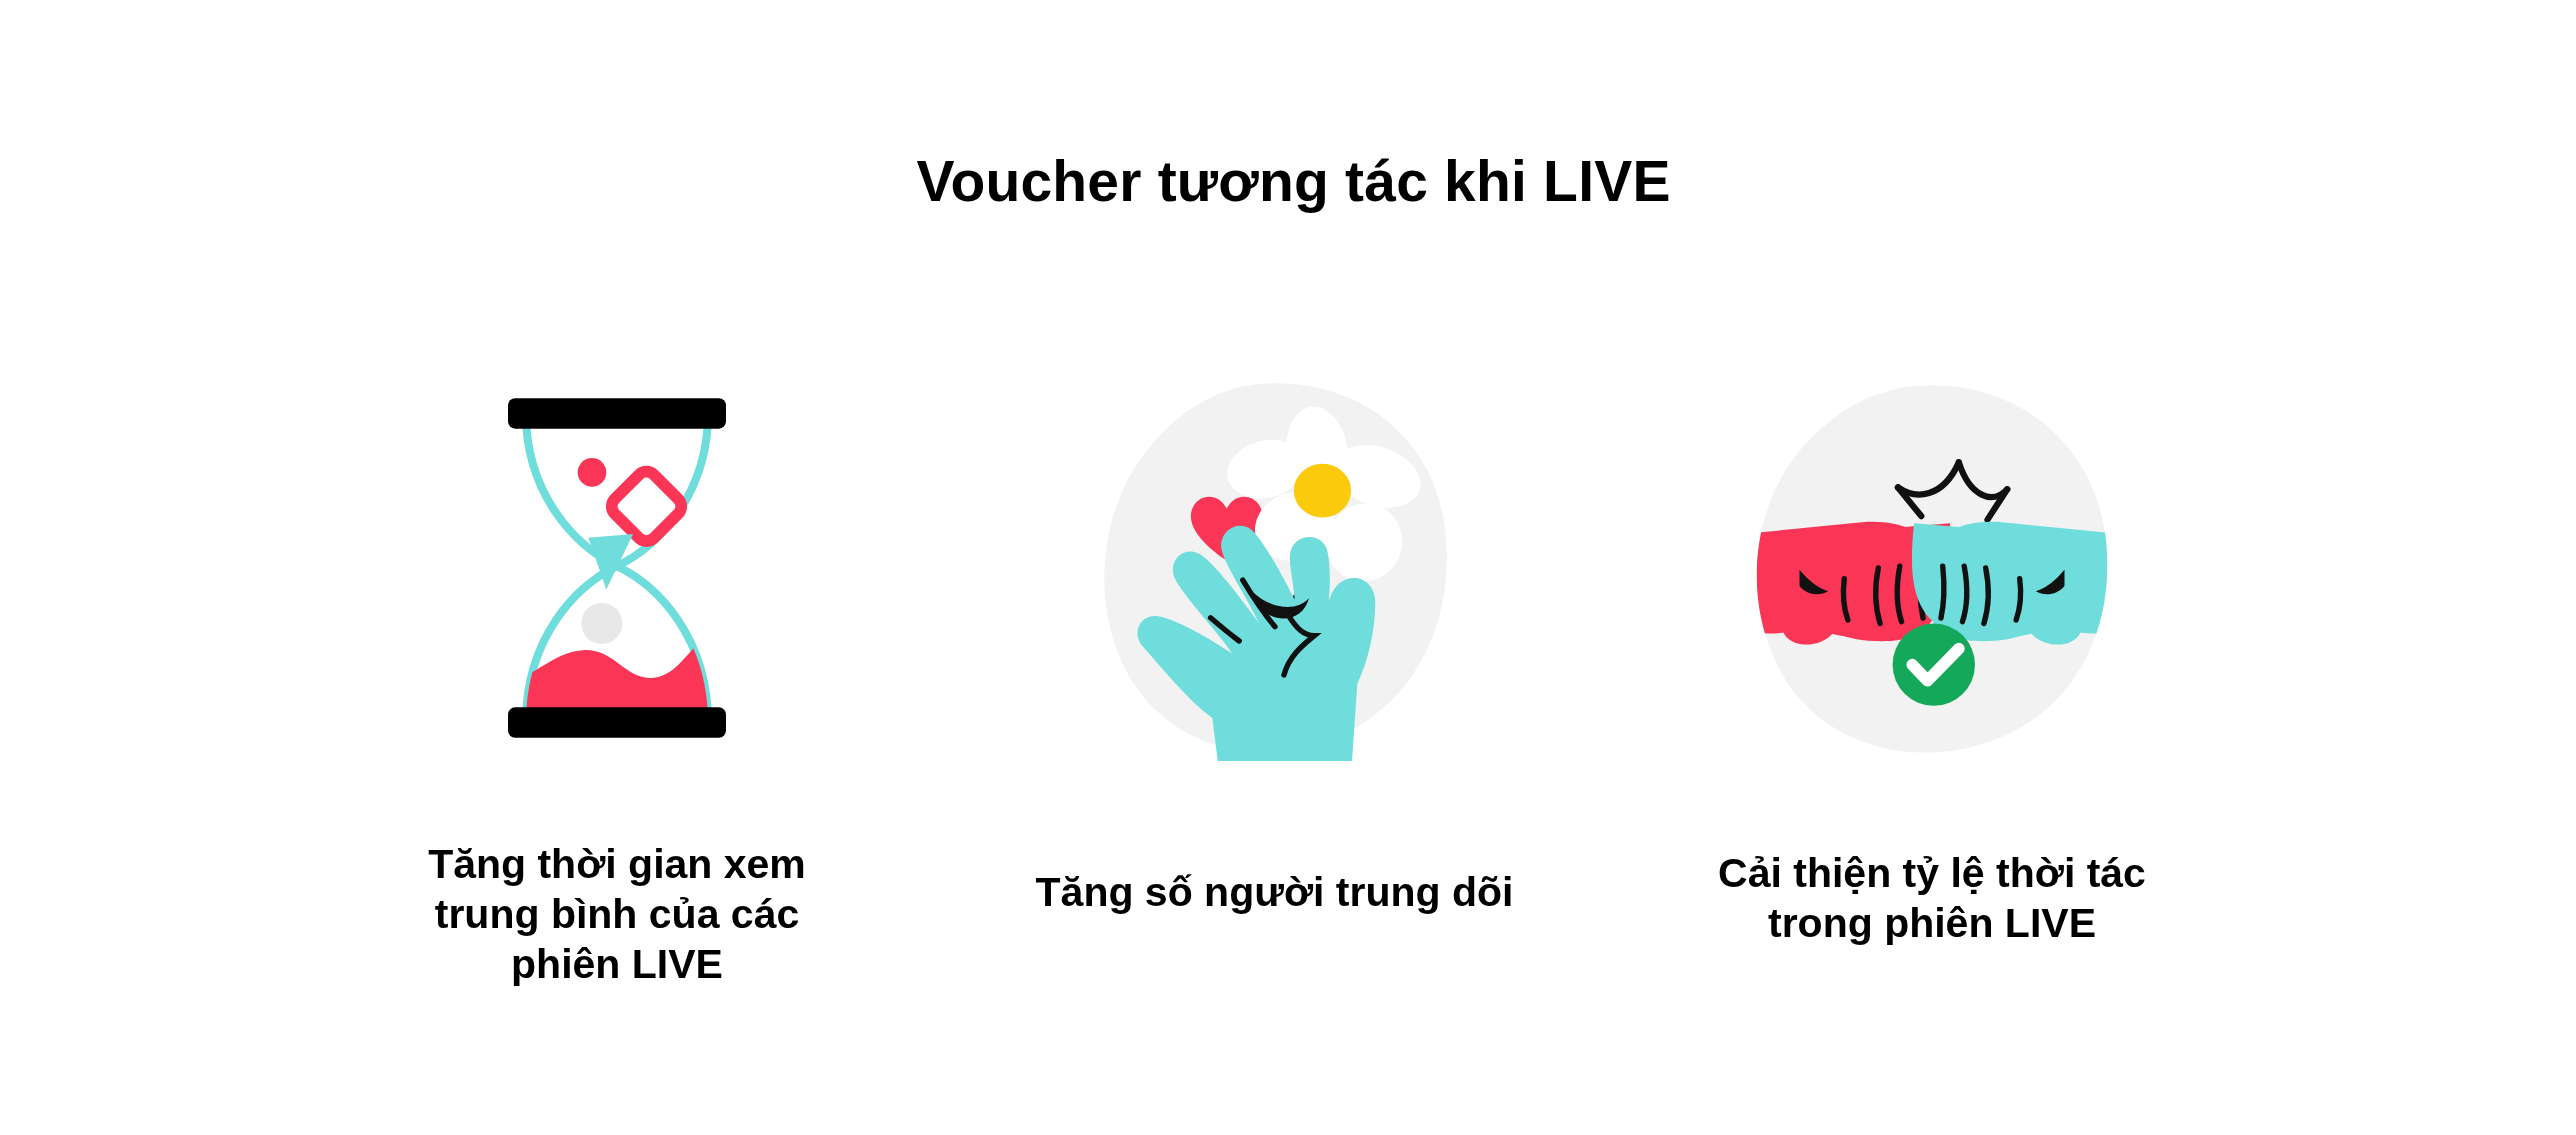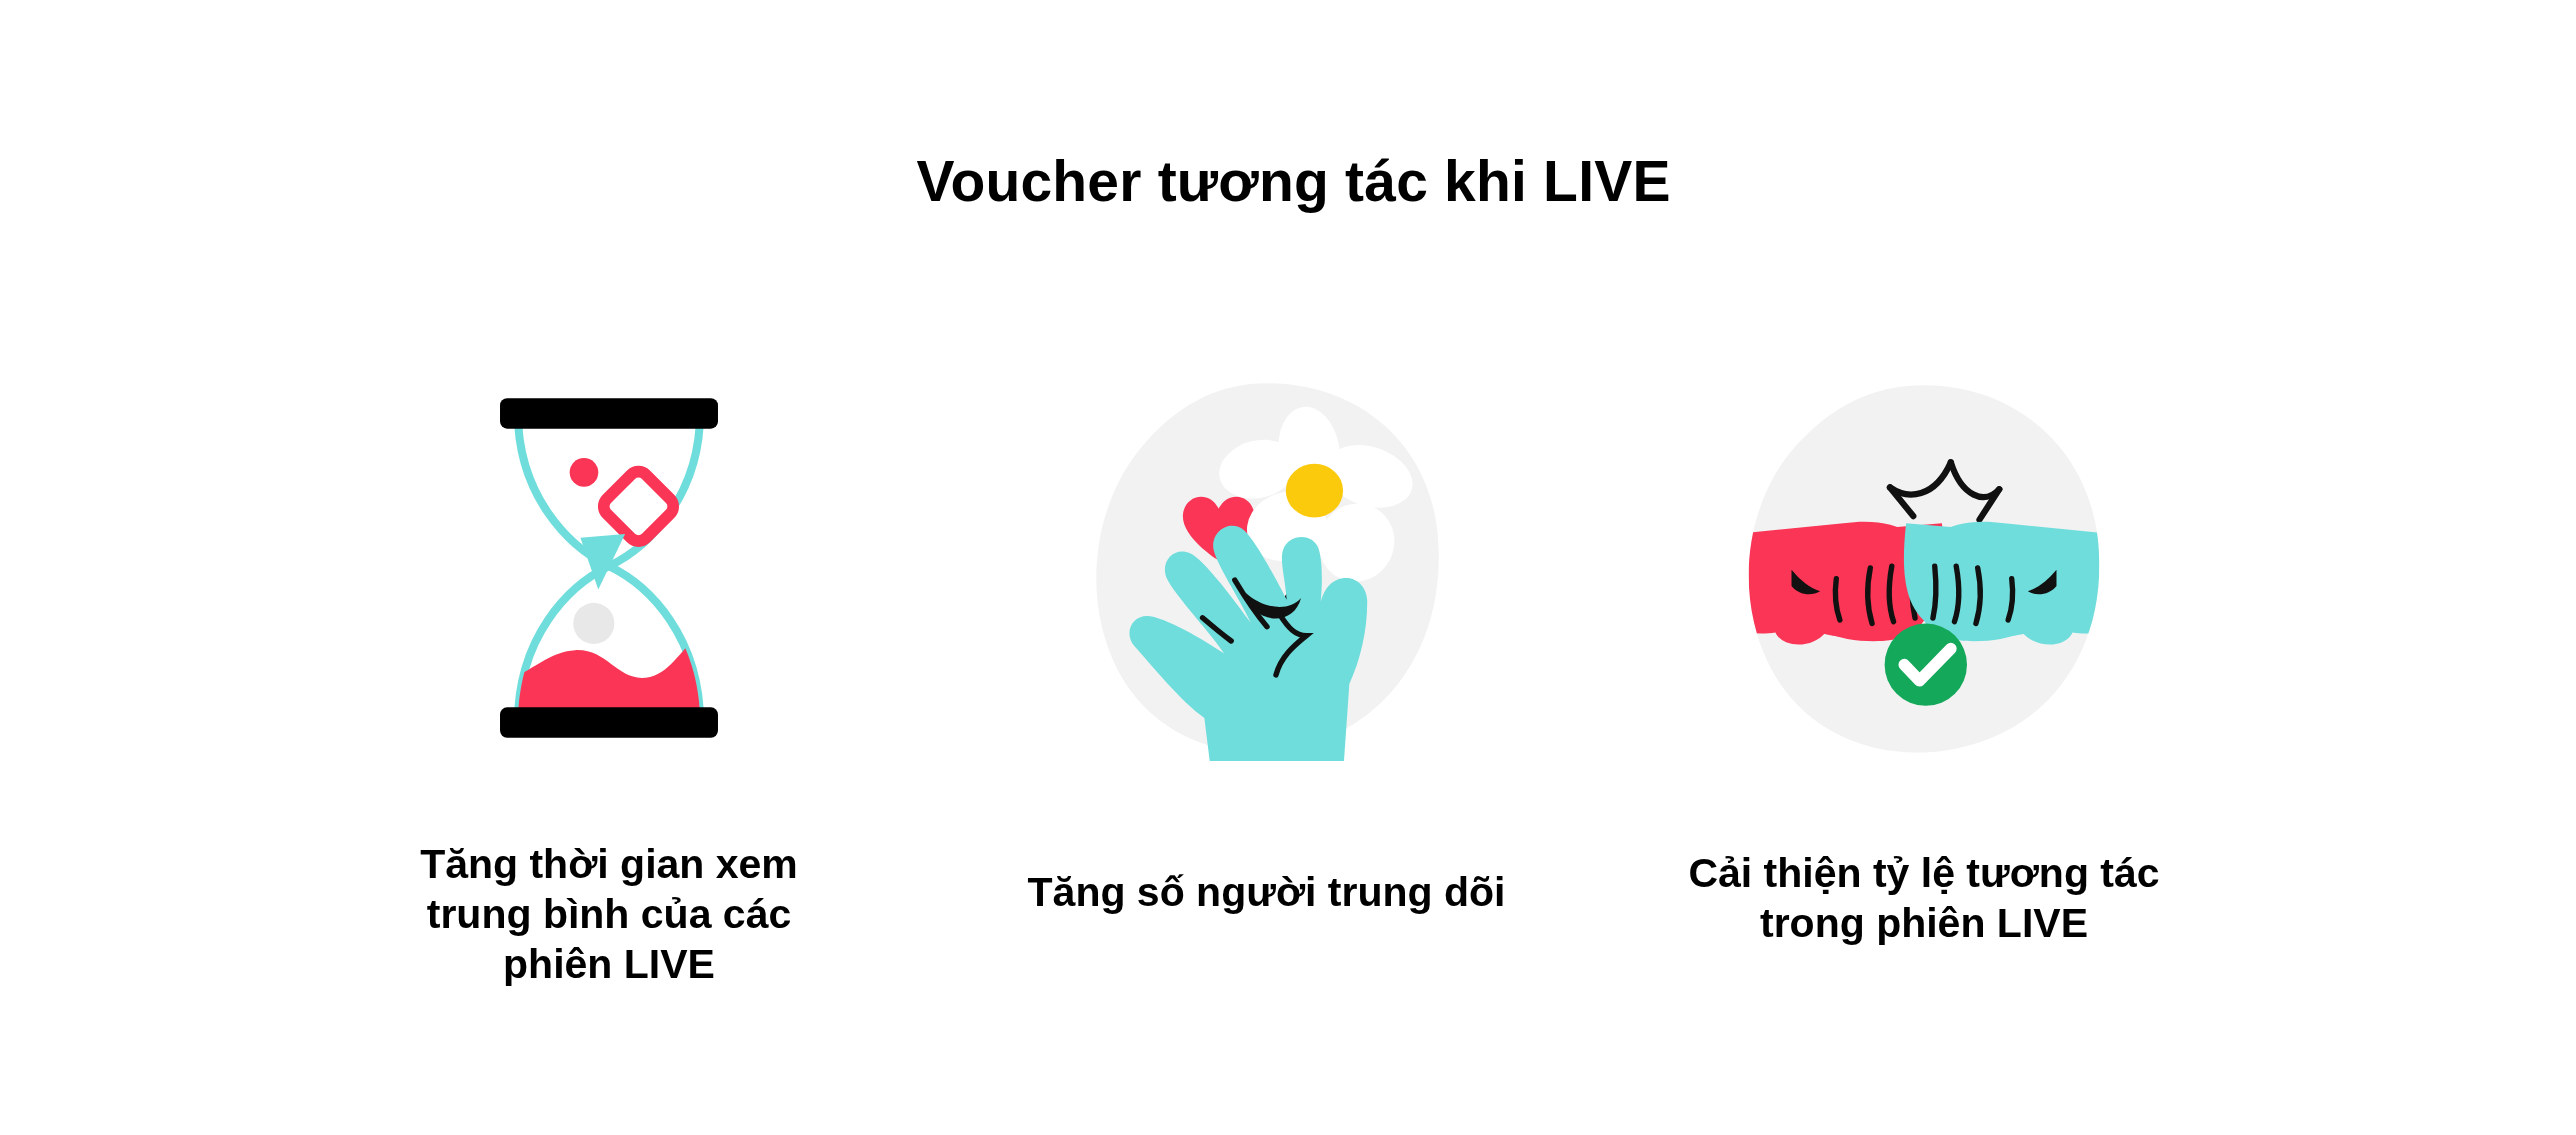--- a/index.html
+++ b/index.html
@@ -22,21 +22,21 @@
     color:#000000;
     letter-spacing:0.2px;
     line-height:1.1;
     padding-left:11px;
   }
   
   .title-inner{display:inline-block;transform:translateX(0px);}
 
   .cols{
     position:absolute;
-    left:296px;
+    left:304px;
     top:358px;
     width:1941px;
     height:716px;
     display:flex;
     flex-direction:row;
     align-items:flex-start;
     justify-content:space-between;
   }
   .col{
     width:626px;
@@ -171,18 +171,18 @@
               <path d="M270 210 C274 230 274 252 268 272" fill="none" stroke="#111111" stroke-width="6" stroke-linecap="round"></path>
               <path d="M246 208 C250 230 250 252 244 270" fill="none" stroke="#111111" stroke-width="6" stroke-linecap="round"></path>
               <path d="M222 208 C224 228 224 248 220 266" fill="none" stroke="#111111" stroke-width="6" stroke-linecap="round"></path>
             </g>
           </g>
 
           <circle cx="212" cy="318" r="46" fill="#14A85A"></circle>
           <path d="M188 318 L205 336 L240 300" fill="none" stroke="#FFFFFF" stroke-width="13" stroke-linecap="round" stroke-linejoin="round"></path>
         </svg>
       </div>
-      <div class="caption">Cải thiện tỷ lệ tương tác trong phiên LIVE</div>
+      <div class="caption">Cải thiện tỷ lệ thời tác trong phiên LIVE</div>
     </div>
 
   </div>
 </div>
 
 
 </body></html>

